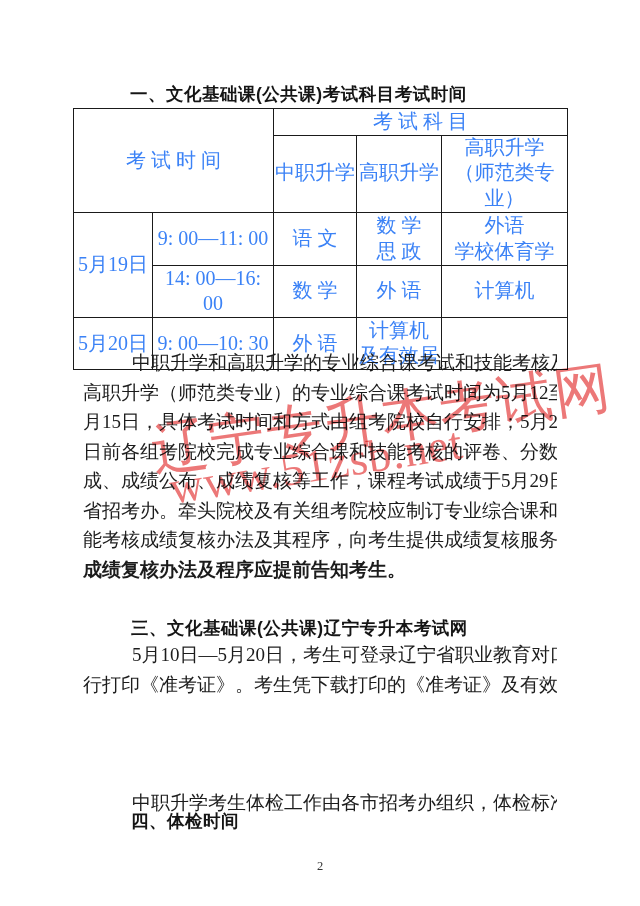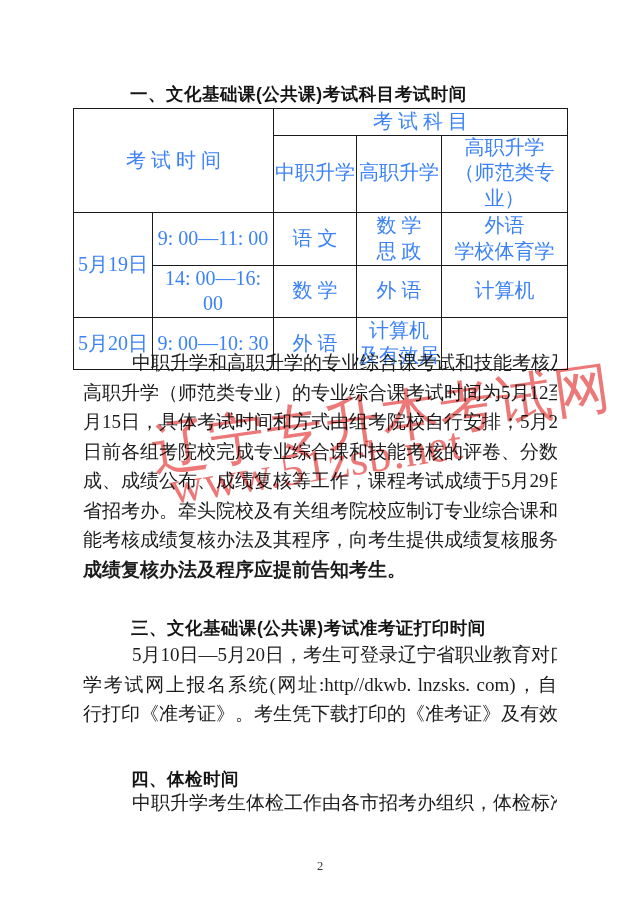--- a/index.html
+++ b/index.html
@@ -9,21 +9,21 @@
     overflow:hidden;
   }
   .heading{
     position:absolute;white-space:nowrap;
     font-family:"Liberation Sans","DejaVu Sans",sans-serif;
     font-weight:bold;font-size:17.5px;letter-spacing:.5px;color:#151515;
   }
   #doc-title{left:130px;top:82px;}
   #s2-heading{left:131px;top:319px;}
   #s3-heading{left:131px;top:616px;}
-  #s4-heading{left:131px;top:767px;}
+  #s4-heading{left:131px;top:809px;}
   .para{
     position:absolute;left:83px;width:474px;
     font-size:19px;line-height:29.5px;color:#1c1c1c;
   }
   #s2-para{top:348px;}
   #s3-para{top:640px;}
   #s4-para{top:788px;}
   .line{height:29.5px;overflow:hidden;text-align:justify;text-align-last:justify;white-space:nowrap;}
   .line.first{padding-left:49px;}
   .line.end{text-align-last:left;font-weight:bold;}
@@ -114,24 +114,23 @@
     <div class="line first">中职升学和高职升学的专业综合课考试和技能考核及</div>
     <div class="line">高职升学（师范类专业）的专业综合课考试时间为5月12至5</div>
     <div class="line">月15日，具体考试时间和方式由组考院校自行安排；5月27</div>
     <div class="line">日前各组考院校完成专业综合课和技能考核的评卷、分数合</div>
     <div class="line">成、成绩公布、成绩复核等工作，课程考试成绩于5月29日、</div>
     <div class="line">省招考办。牵头院校及有关组考院校应制订专业综合课和技</div>
     <div class="line">能考核成绩复核办法及其程序，向考生提供成绩复核服务。</div>
     <div class="line end">成绩复核办法及程序应提前告知考生。</div>
   </div>
 
-  <div id="s3-heading" class="heading">三、文化基础课(公共课)考试准考证打印时间</div>
+  <div id="s3-heading" class="heading">三、文化基础课(公共课)辽宁专升本考试网</div>
   <div id="s3-para" class="para">
     <div class="line first">5月10日—5月20日，考生可登录辽宁省职业教育对口升</div>
-    <div class="line">学考试网上报名系统(网址:http//dkwb. lnzsks. com)，自</div>
     <div class="line">行打印《准考证》。考生凭下载打印的《准考证》及有效居</div>
   </div>
 
   <div id="s4-heading" class="heading">四、体检时间</div>
   <div id="s4-para" class="para">
     <div class="line first">中职升学考生体检工作由各市招考办组织，体检标准按</div>
   </div>
 
   <div id="wm-line1" class="wm">辽宁专升本考试网</div>
   <div id="wm-line2" class="wm">www.51zsb.net</div>

